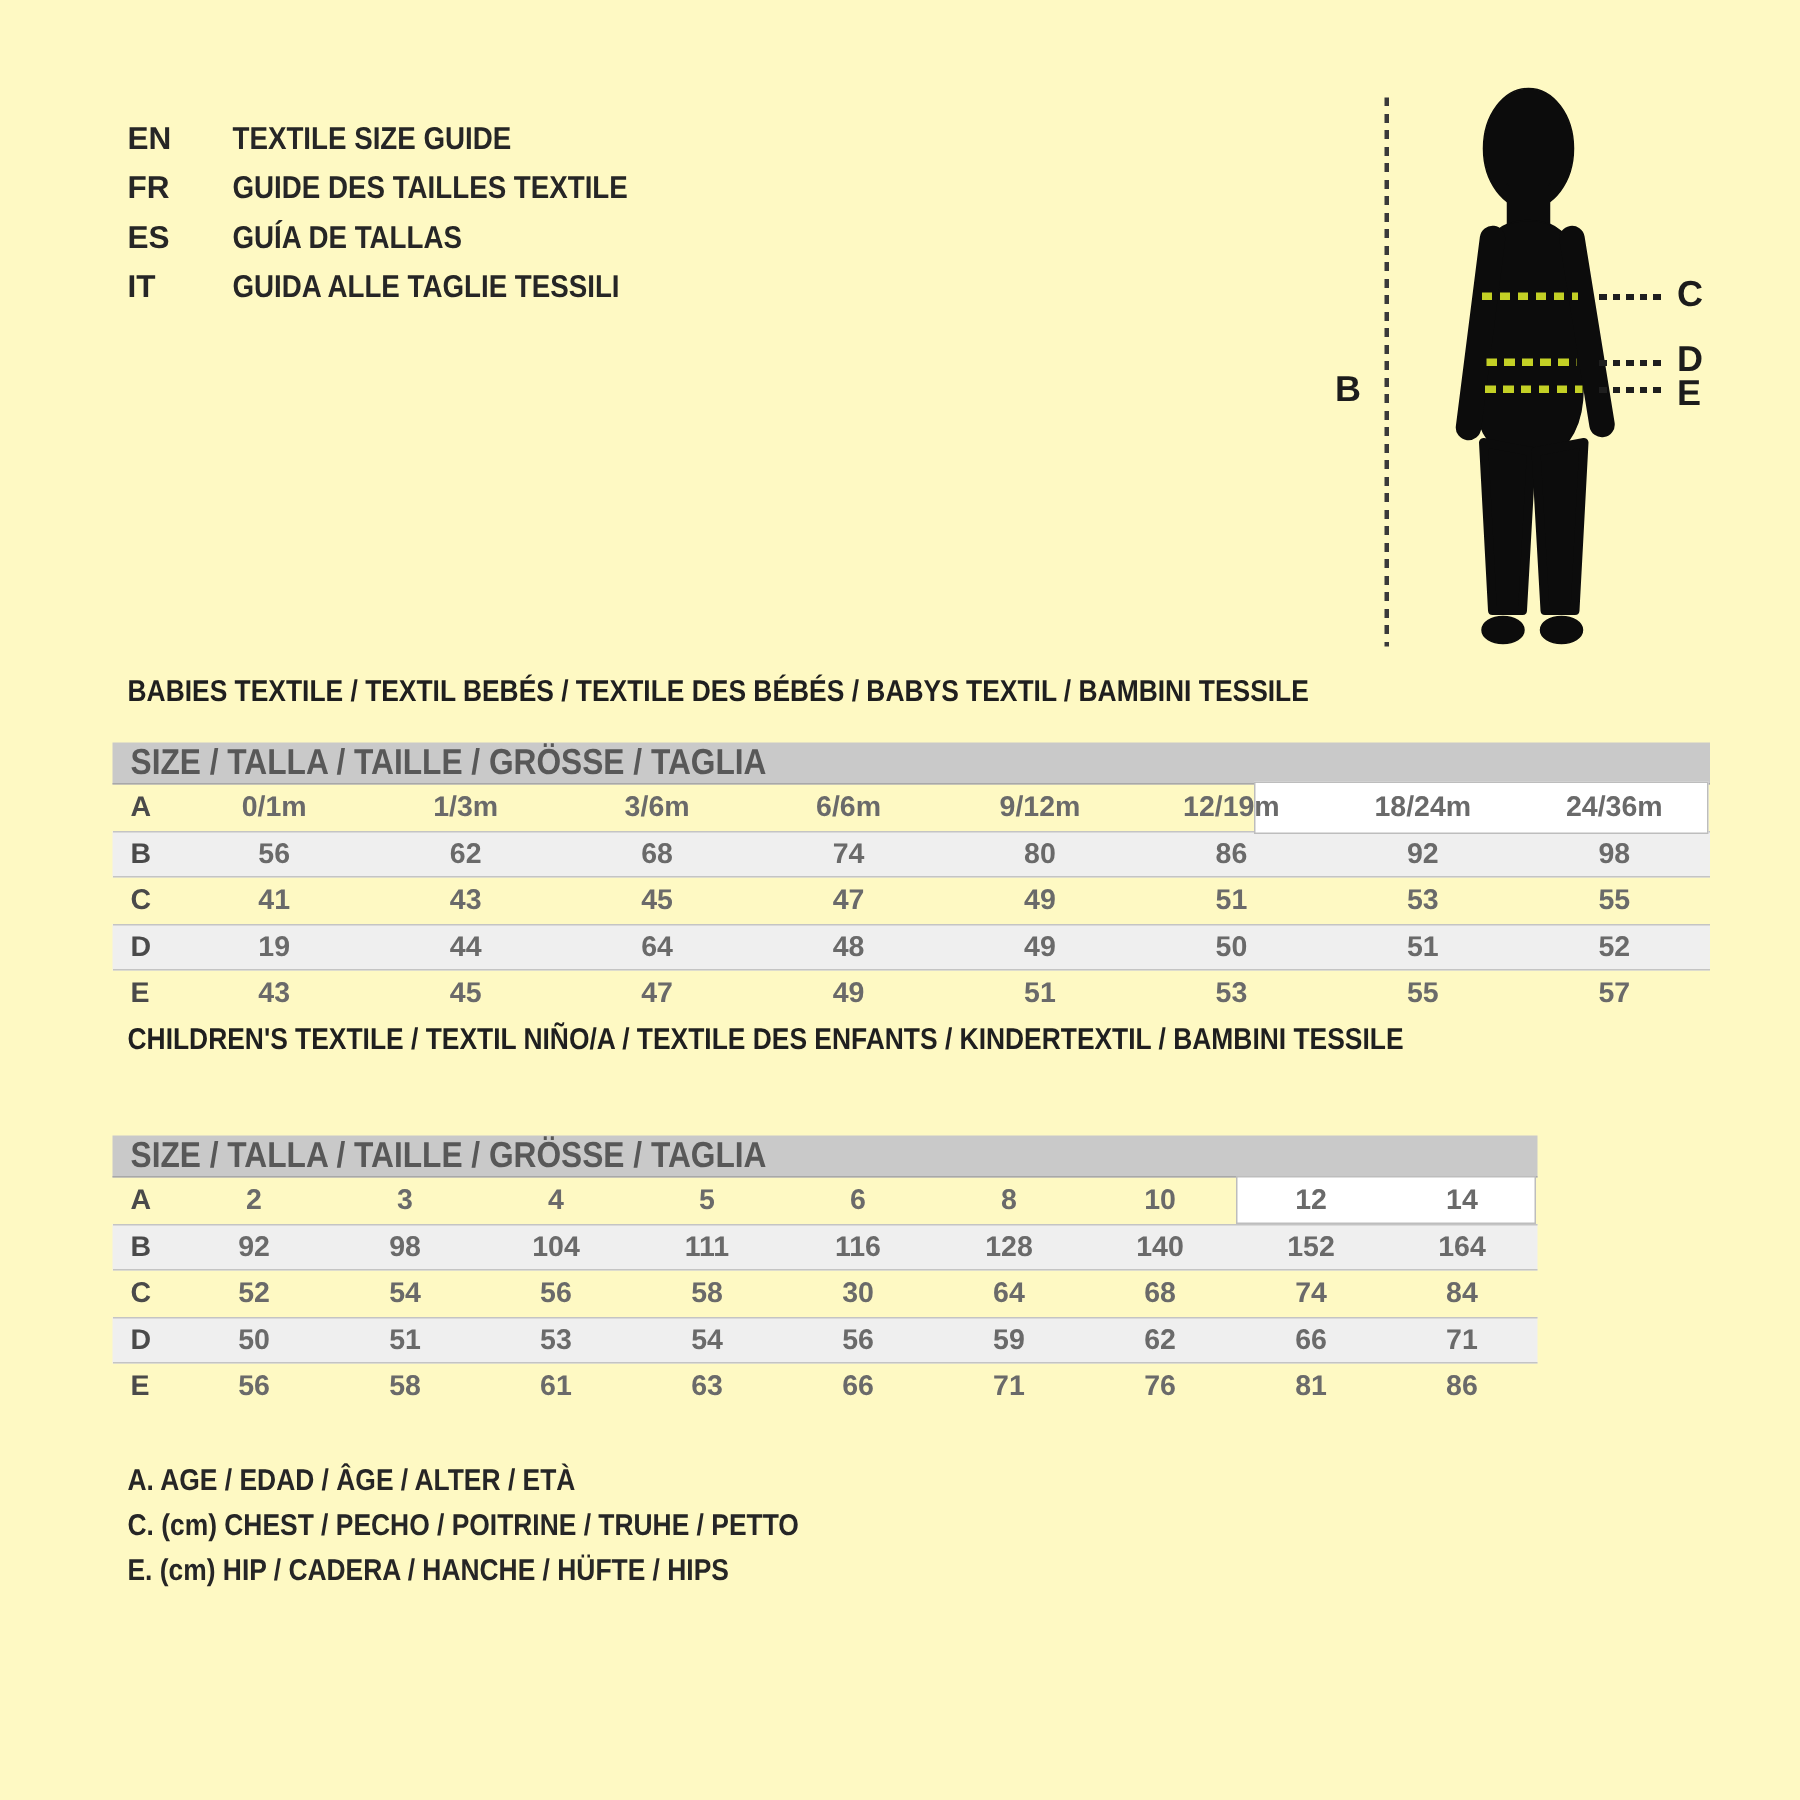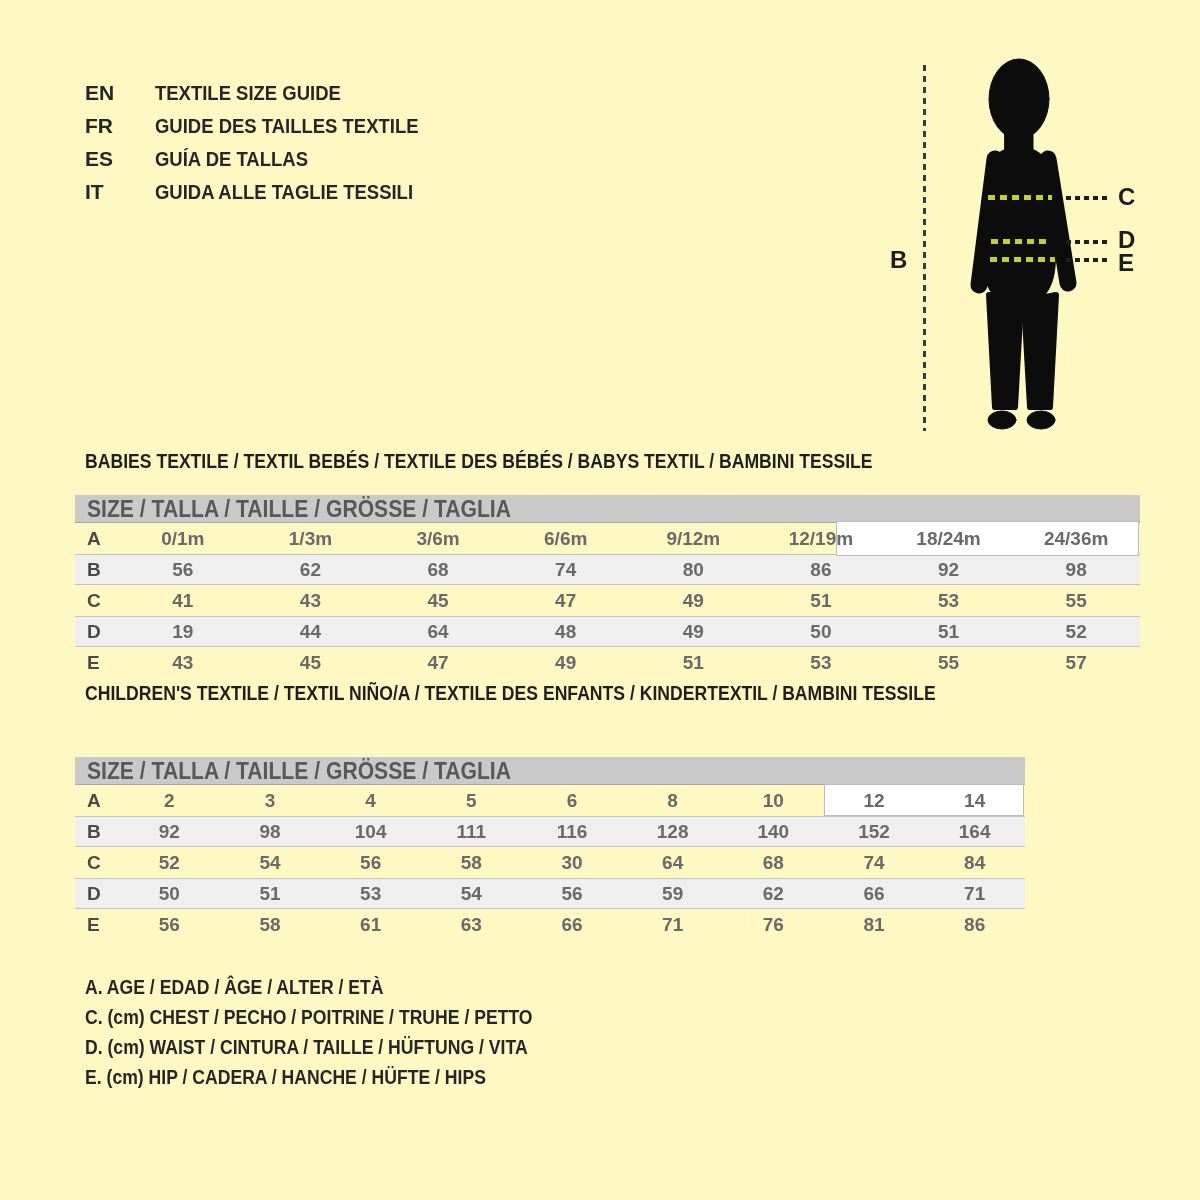--- a/index.html
+++ b/index.html
@@ -239,17 +239,16 @@
       <span>71</span>
       <span>76</span>
       <span>81</span>
       <span>86</span>
     </div>
   </div>
 
   <div class="legend">
     <div class="legend-line"><span class="cond">A. AGE / EDAD / ÂGE / ALTER / ETÀ</span></div>
     <div class="legend-line"><span class="cond">C. (cm) CHEST / PECHO / POITRINE / TRUHE / PETTO</span></div>
-    <div class="legend-line"><span class="cond">D. (cm) WAIST / CINTURA / TAILLE / HÜFTUNG / VITA</span></div>
     <div class="legend-line"><span class="cond">E. (cm) HIP / CADERA / HANCHE / HÜFTE / HIPS</span></div>
   </div>
 
 </div>
 
 </body></html>

